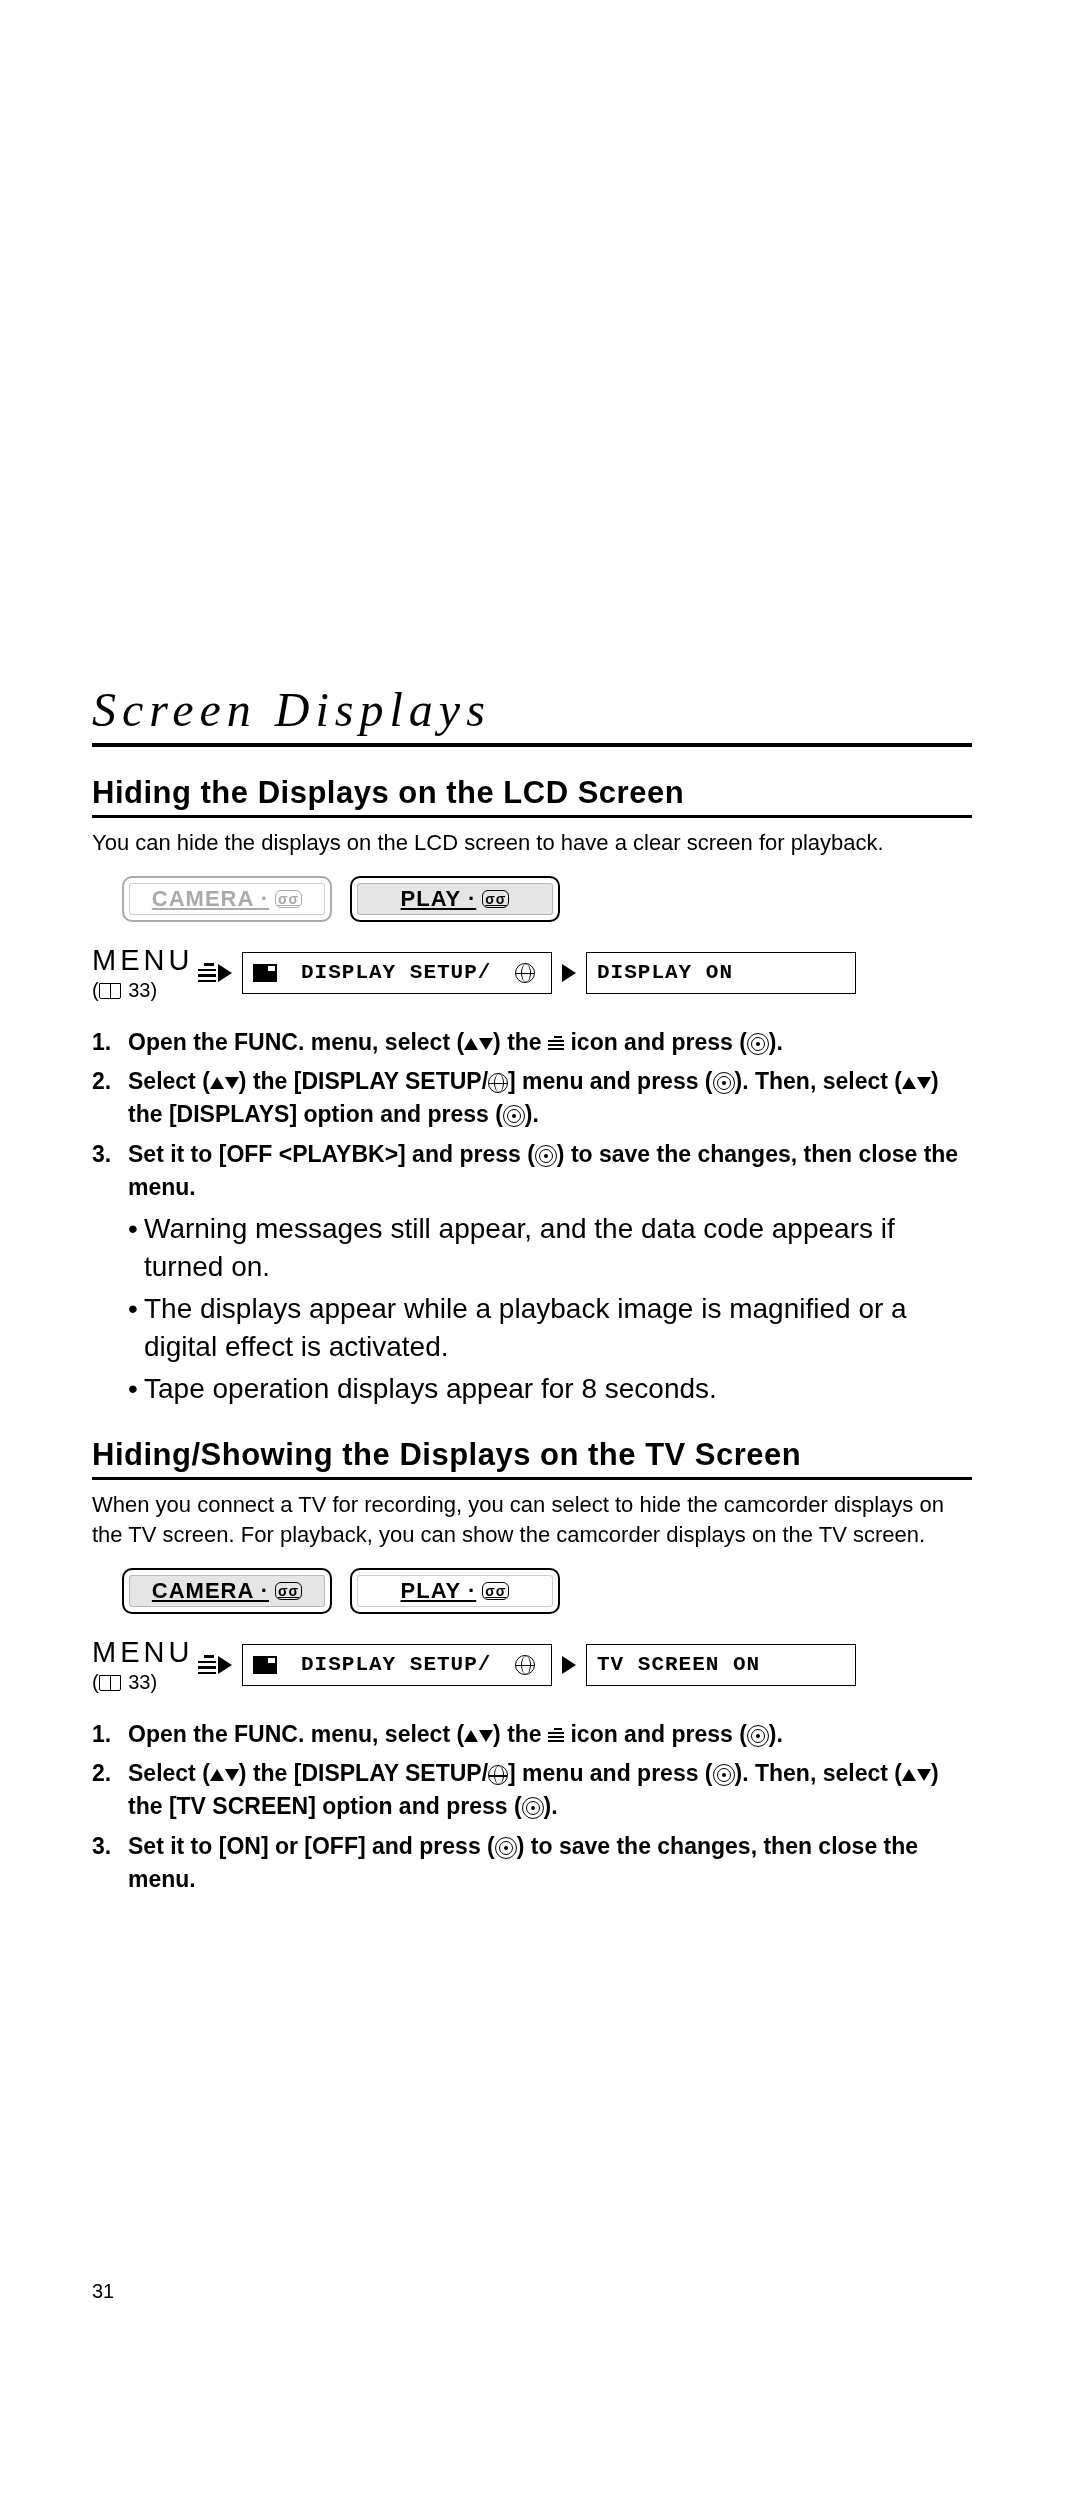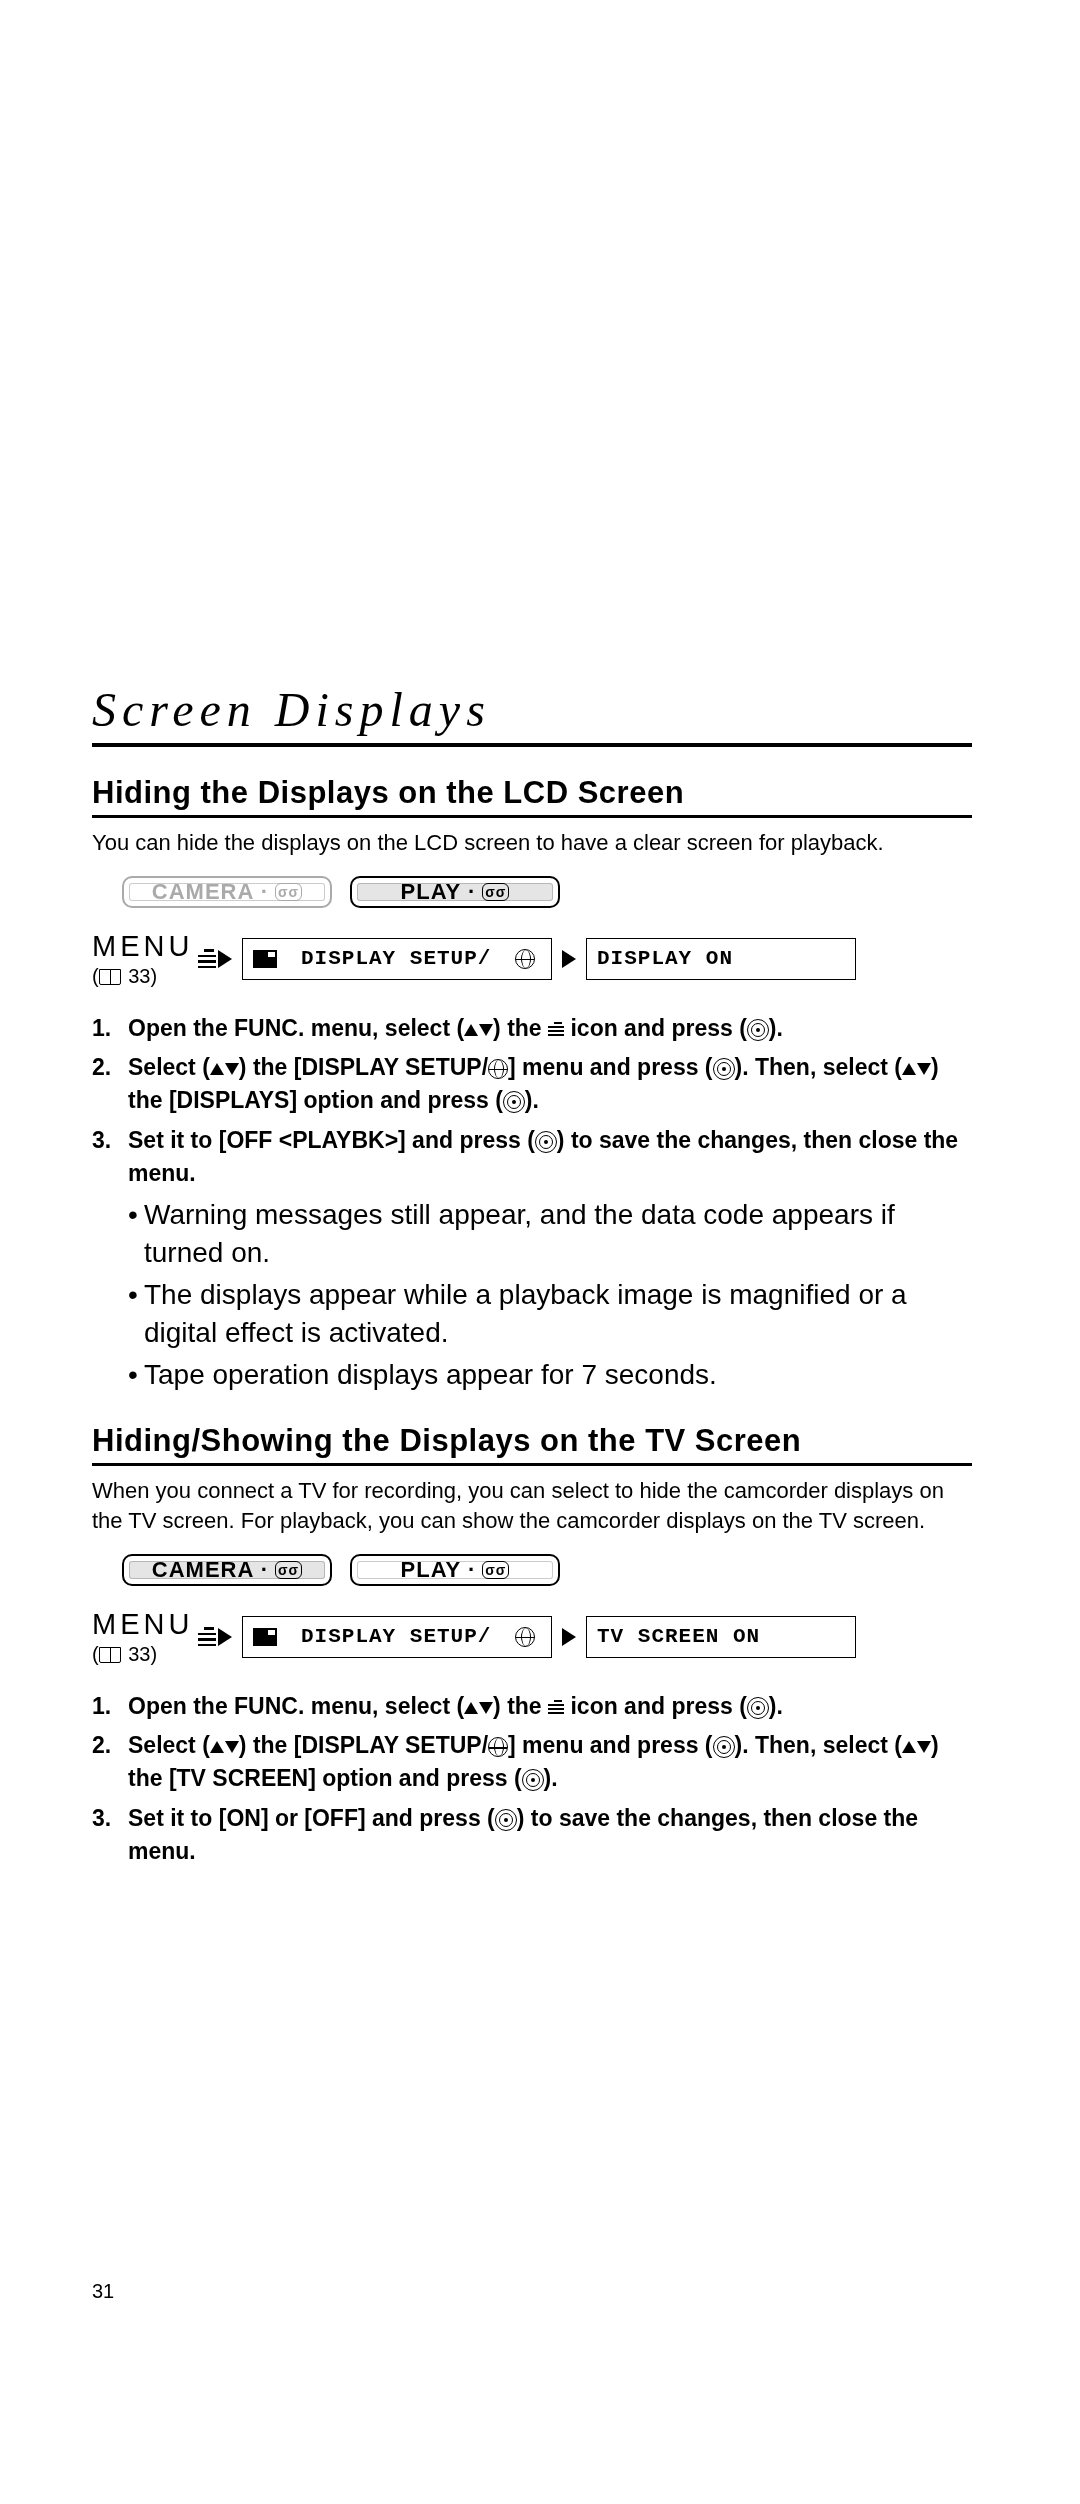--- a/index.html
+++ b/index.html
@@ -39,31 +39,32 @@
     margin-bottom: 18px;
   }
   .mode-row {
     display: flex;
     gap: 18px;
     margin-bottom: 22px;
     margin-left: 30px;
   }
   .mode-btn {
     width: 210px;
-    height: 32px;
+    height: 46px;
     border: 2px solid #000;
     border-radius: 10px;
     display: flex;
     align-items: center;
     justify-content: center;
     font-size: 22px;
     font-weight: bold;
     letter-spacing: 1px;
     position: relative;
     box-shadow: inset 0 0 0 5px #fff, inset 0 0 0 6px rgba(0,0,0,0.2);
+    text-decoration: underline;
   }
   .mode-btn.dim { color: #aaa; border-color: #aaa; }
   .mode-btn.active { background: #e5e5e5; }
   .mode-btn .tape {
     display: inline-block;
     margin-left: 6px;
     font-size: 14px;
     border: 1.5px solid currentColor;
     padding: 0 2px;
     border-radius: 6px;
@@ -314,21 +315,21 @@
         </span><span>) the [DISPLAY SETUP/</span><span class="globe-icon" style="vertical-align:middle"></span><span>] menu and press (</span><span class="set-icon"></span><span>). Then, select (</span><span class="updown">
           <span class="u"></span>
           <span class="d"></span>
         </span><span>) the [DISPLAYS] option and press (</span><span class="set-icon"></span><span>).</span>
     </li>
     <li>
       <span>Set it to [OFF &lt;PLAYBK&gt;] and press (</span><span class="set-icon"></span><span>) to save the changes, then close the menu.</span>
       <ul class="bullets">
         <li>Warning messages still appear, and the data code appears if turned on.</li>
         <li>The displays appear while a playback image is magnified or a digital effect is activated.</li>
-        <li>Tape operation displays appear for 7 seconds.</li>
+        <li>Tape operation displays appear for 8 seconds.</li>
       </ul>
     </li>
   </ol>
 
   <div class="section-title">Hiding/Showing the Displays on the TV Screen</div>
   <div class="rule-mid"></div>
   <div class="body-text">When you connect a TV for recording, you can select to hide the camcorder displays on the TV screen. For playback, you can show the camcorder displays on the TV screen.</div>
 
   <div class="mode-row">
     <div class="mode-btn active">

